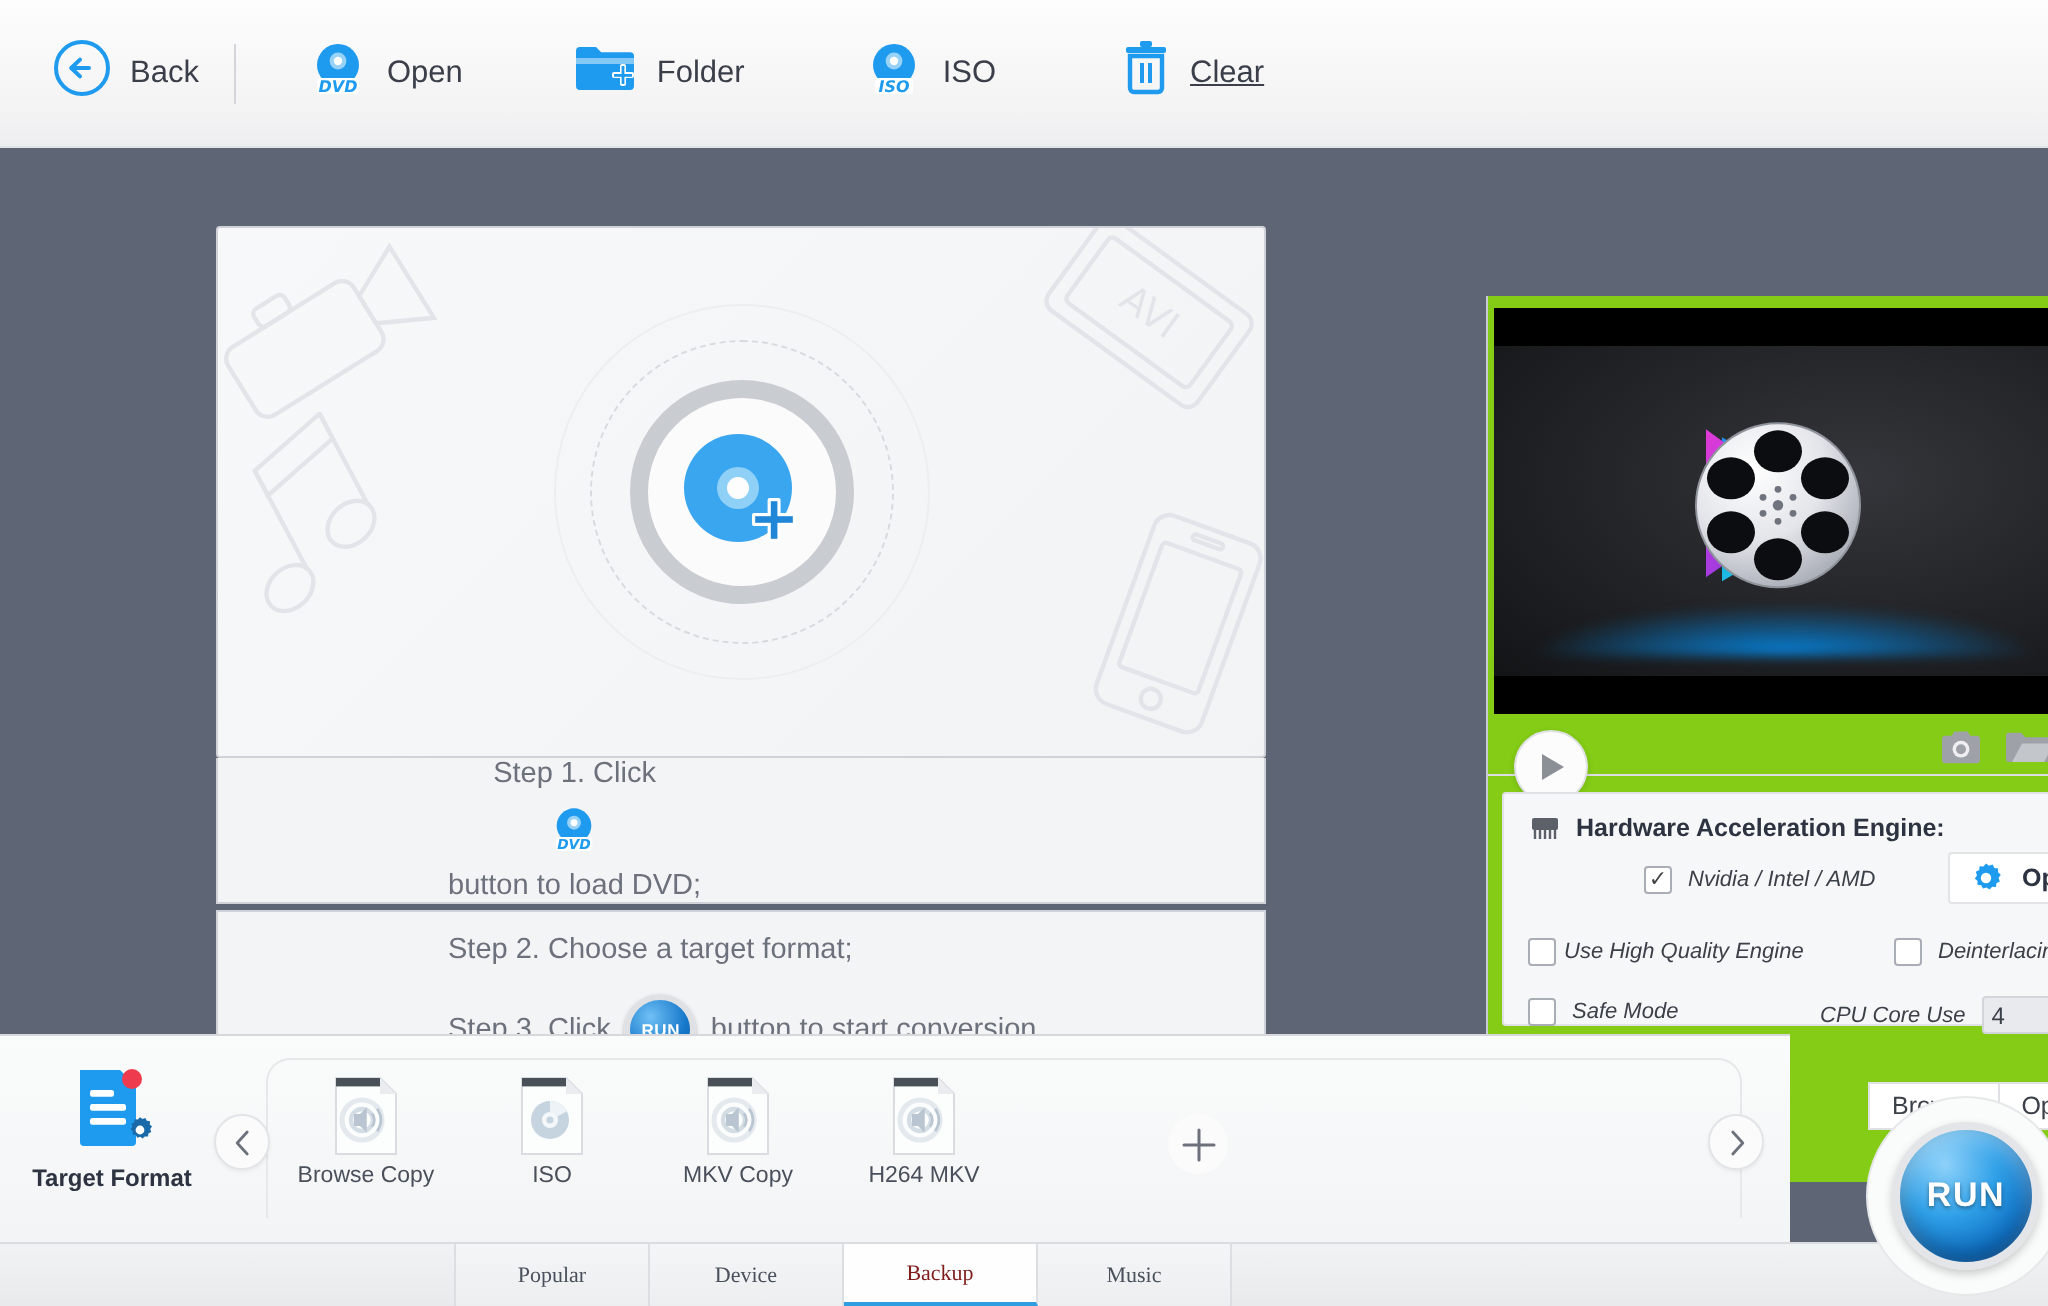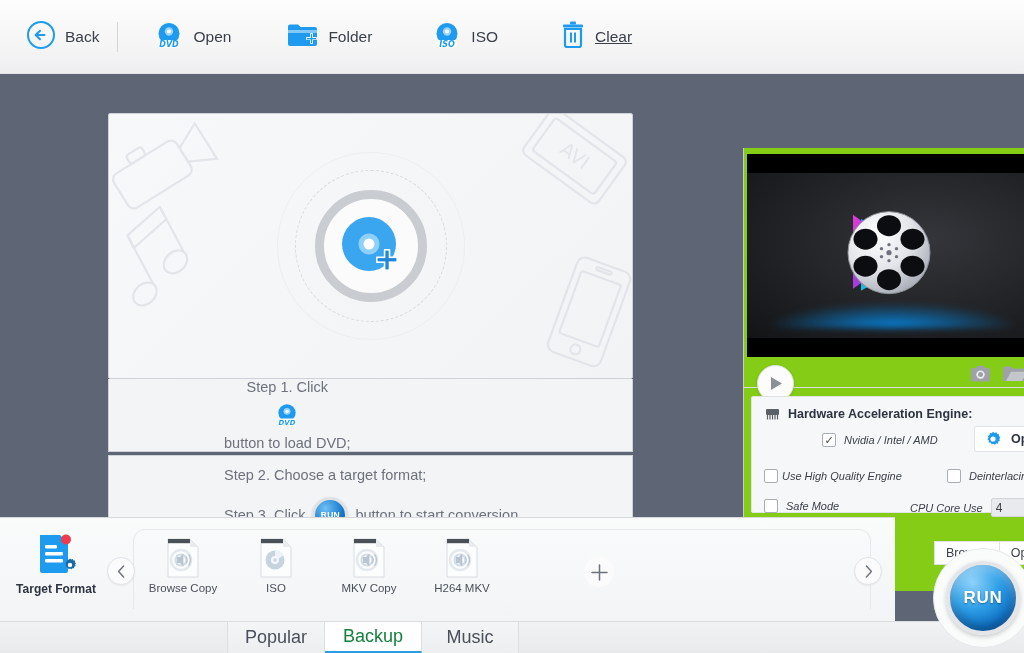--- a/index.html
+++ b/index.html
@@ -215,26 +215,27 @@
   
   .tabbar {
     position: absolute; left: 0; top: 621px; width: 1024px; height: 32px;
     background: linear-gradient(#f1f2f3,#e9eaec);
     border-top: 1px solid #dadce0;
     display: flex; align-items: stretch;
   }
   .tabbar-spacer { width: 228px; border-right: 1px solid #dcdee1; }
   .tab {
     width: 97px; display: flex; align-items: center; justify-content: center;
-    font-size: 18px; color: #4a505b;
+    font-size: 11px; color: #4a505b;
     border-right: 1px solid #dcdee1;
     background: linear-gradient(#f4f5f6,#eceef0);
+    font-family: Liberation Serif, serif;
   }
   .tab.active {
-    background: #fefeff; color: #15803d;
+    background: #fefeff; color: #7f1d1d;
     border-bottom: 2px solid #2e9ee0;
   }
   .tabbar-tail { flex: 1; border-left: 0; }
 
   
   .run-big-wrap { position: absolute; left: 933px; top: 548px; width: 104px; height: 104px; }
   .run-halo {
     position: absolute; left: 0; top: 0; width: 100px; height: 100px;
     border-radius: 50%; background: #fafbfb;
     border: 1px solid #e6e8ea;
@@ -622,20 +623,21 @@
     <div class="nav-btn" id="nav-next">
       <svg width="9" height="13" viewBox="0 0 9 13">
         <path d="M2.4 1 L7.4 6.5 L2.4 12" fill="none" stroke="#6c717c" stroke-width="1.4" stroke-linecap="round" stroke-linejoin="round"></path>
       </svg>
     </div>
   </div>
 
   <div class="tabbar">
     <div class="tabbar-spacer"></div>
     <div class="tab">Popular</div>
+    <div class="tab">Device</div>
     <div class="tab active">Backup</div>
     <div class="tab">Music</div>
     <div class="tabbar-tail"></div>
   </div>
 
   <div class="run-big-wrap">
     <div class="run-halo"></div>
     <div class="run-big">
       <span>RUN</span>
     </div>

